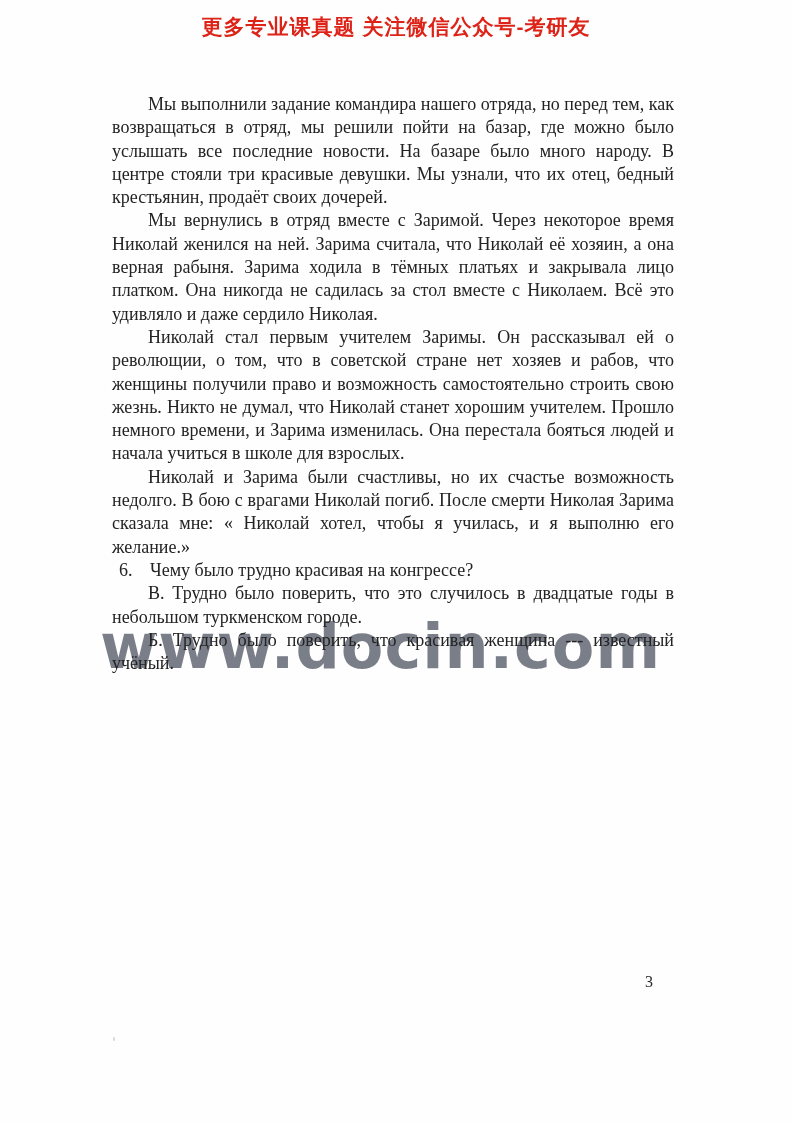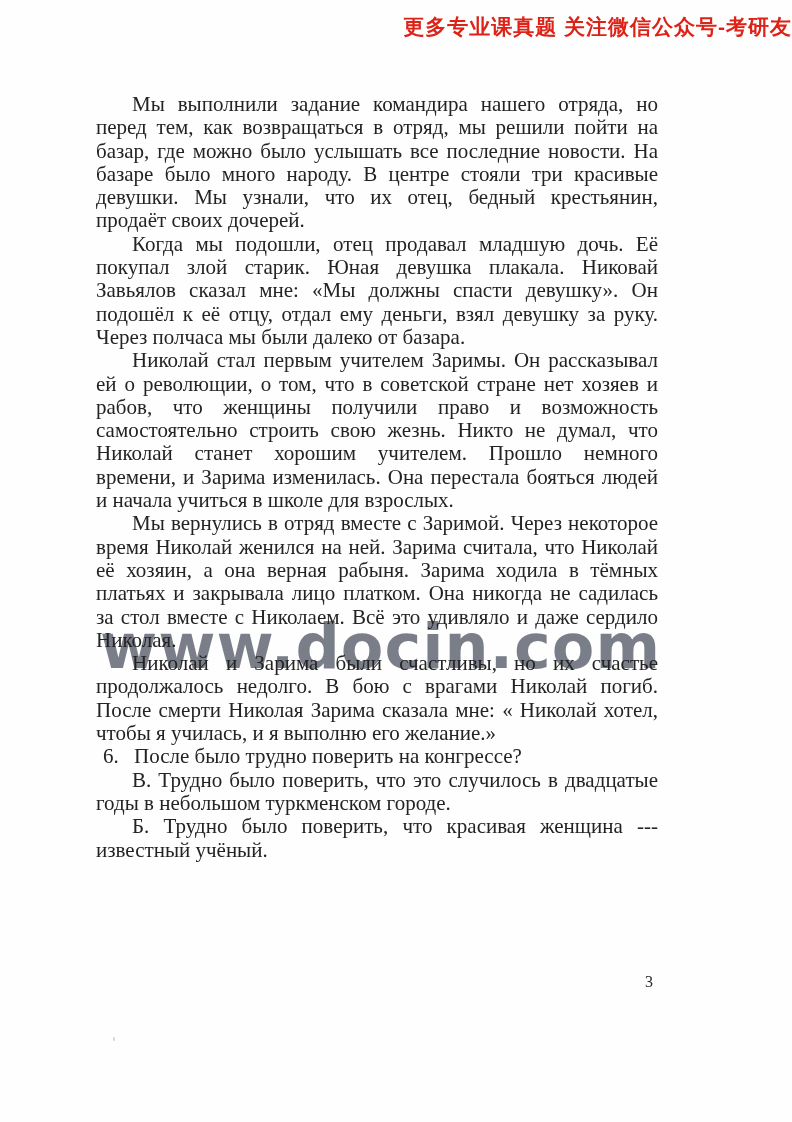--- a/index.html
+++ b/index.html
@@ -7,21 +7,21 @@
     position:relative;
     width:792px; height:1122px;
     background:#fefefe;
     overflow:hidden;
     font-family:"Liberation Serif", serif;
     color:#232323;
   }
   .promo {
     position:absolute;
     top:13px; left:0; width:100%;
-    text-align:right;
+    text-align:center;
     font-family:"Liberation Sans", sans-serif;
     font-weight:bold;
     font-size:21px;
     letter-spacing:1px;
     color:#dd2318;
   }
   .watermark {
     position:absolute;
     left:100px; top:610px;
     width:600px;
@@ -30,24 +30,24 @@
     font-weight:bold;
     font-size:62px;
     letter-spacing:1px;
     color:#0f172a;
     opacity:0.55;
     white-space:nowrap;
     user-select:none;
   }
   .content {
     position:absolute;
-    left:96px; top:93px;
+    left:112px; top:93px;
     width:562px;
     z-index:2;
-    font-size:21px;
+    font-size:18px;
     line-height:23.3px;
     text-align:justify;
   }
   .content p {
     margin:0;
     text-indent:36px;
   }
   .qline {
     text-indent:0;
     margin:0;
@@ -79,27 +79,26 @@
 <body>
 
 <div class="page">
 
   <div class="promo">更多专业课真题 关注微信公众号-考研友</div>
 
   <div class="watermark">www.docin.com</div>
 
   <div class="content">
     <p>Мы выполнили задание командира нашего отряда, но перед тем, как возвращаться в отряд, мы решили пойти на базар, где можно было услышать все последние новости. На базаре было много народу. В центре стояли три красивые девушки. Мы узнали, что их отец, бедный крестьянин, продаёт своих дочерей.</p>
-    <p>Когда мы подошли, отец продавал младшую дочь. Её покупал злой старик. Юная девушка плакала. Никовай Завьялов сказал мне: «Мы должны спасти девушку». Он подошёл к её отцу, отдал ему деньги, взял девушку за руку. Через полчаса мы были далеко от базара.</p>
+    <p>Мы вернулись в отряд вместе с Заримой. Через некоторое время Николай женился на ней. Зарима считала, что Николай её хозяин, а она верная рабыня. Зарима ходила в тёмных платьях и закрывала лицо платком. Она никогда не садилась за стол вместе с Николаем. Всё это удивляло и даже сердило Николая.</p>
     <p>Николай стал первым учителем Заримы. Он рассказывал ей о револющии, о том, что в советской стране нет хозяев и рабов, что женщины получили право и возможность самостоятельно строить свою жезнь. Никто не думал, что Николай станет хорошим учителем. Прошло немного времени, и Зарима изменилась. Она перестала бояться людей и начала учиться в школе для взрослых.</p>
-    <p>Мы вернулись в отряд вместе с Заримой. Через некоторое время Николай женился на ней. Зарима считала, что Николай её хозяин, а она верная рабыня. Зарима ходила в тёмных платьях и закрывала лицо платком. Она никогда не садилась за стол вместе с Николаем. Всё это удивляло и даже сердило Николая.</p>
-    <p>Николай и Зарима были счастливы, но их счастье продолжалось недолго. В бою с врагами Николай погиб. После смерти Николая Зарима сказала мне: « Николай хотел, чтобы я училась, и я выполню его желание.»</p>
+    <p>Николай и Зарима были счастливы, но их счастье возможность недолго. В бою с врагами Николай погиб. После смерти Николая Зарима сказала мне: « Николай хотел, чтобы я училась, и я выполню его желание.»</p>
 
     <div class="qline">
-      <span class="qnum">6.</span><span>После было трудно поверить на конгрессе?</span>
+      <span class="qnum">6.</span><span>Чему было трудно красивая на конгрессе?</span>
     </div>
 
     <p class="option">В. Трудно было поверить, что это случилось в двадцатые годы в небольшом туркменском городе.</p>
     <p class="option">Б. Трудно было поверить, что красивая женщина --- известный учёный.</p>
   </div>
 
   <div class="pagenum">3</div>
 
   <div class="speck"></div>
 

